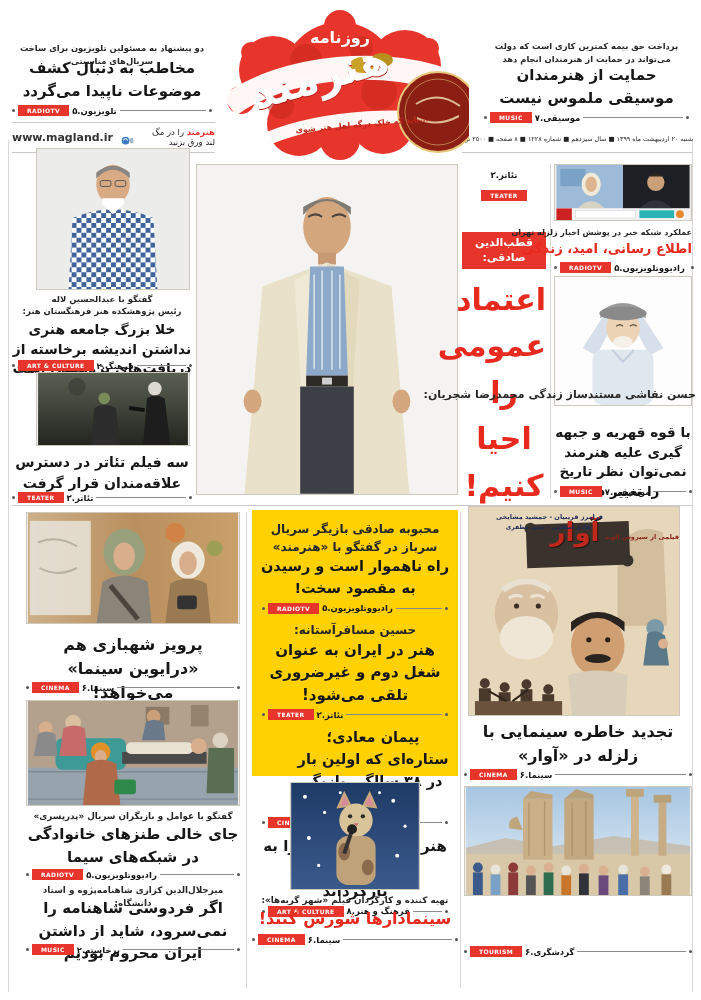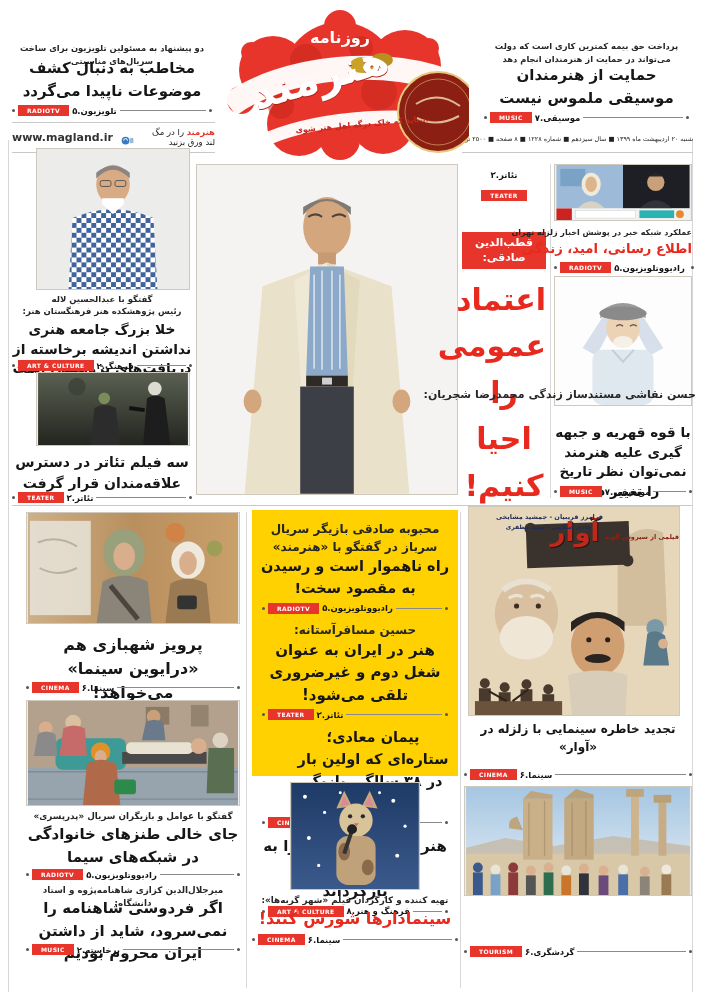--- a/index.html
+++ b/index.html
@@ -442,21 +442,21 @@
       <g fill="#6a523c">
           <rect x="6" y="196" width="88" height="14"></rect>
         </g>
       <path d="M20,186 l18,10 M60,184 l-16,12" stroke="#2e2418" stroke-width="2"></path>
     </svg>
     <div class="abs" style="left:40px;top:10px;width:132px;text-align:center;color:#c0281c;font-size:26px;font-weight:bold;text-shadow:1px 1px 0 #1e1812;">آوار</div>
     <div class="abs nowrap" style="left:4px;top:6px;width:130px;text-align:right;color:#1e2a5a;font-size:6.5px;font-weight:bold;">فرامرز قریبیان - جمشید مشایخی</div>
     <div class="abs nowrap" style="left:4px;top:16px;width:118px;text-align:right;color:#1e2a5a;font-size:6px;font-weight:bold;">هادی اسلامی - مجید مظفری</div>
     <div class="abs nowrap" style="left:150px;top:26px;width:60px;text-align:center;color:#8a2418;font-size:6.5px;font-weight:bold;">فیلمی از سیروس الوند</div>
   </div>
-  <div class="abs hl" style="left:464px;top:720px;width:228px;font-size:12px;">تجدید خاطره سینمایی با زلزله در «آوار»</div>
+  <div class="abs hl" style="left:464px;top:720px;width:228px;font-size:16px;">تجدید خاطره سینمایی با زلزله در «آوار»</div>
   <div class="tag-row" style="left:464px;top:769px;width:228px;">
     <span class="dot"></span>
     <span class="tag-box">CINEMA</span>
     <span class="tag-fa">سینما.۶</span>
     <span class="rule"></span>
     <span class="dot"></span>
   </div>
 
   <div class="photo" style="left:464px;top:786px;width:228px;height:110px;">
     <svg viewBox="0 0 228 110">

